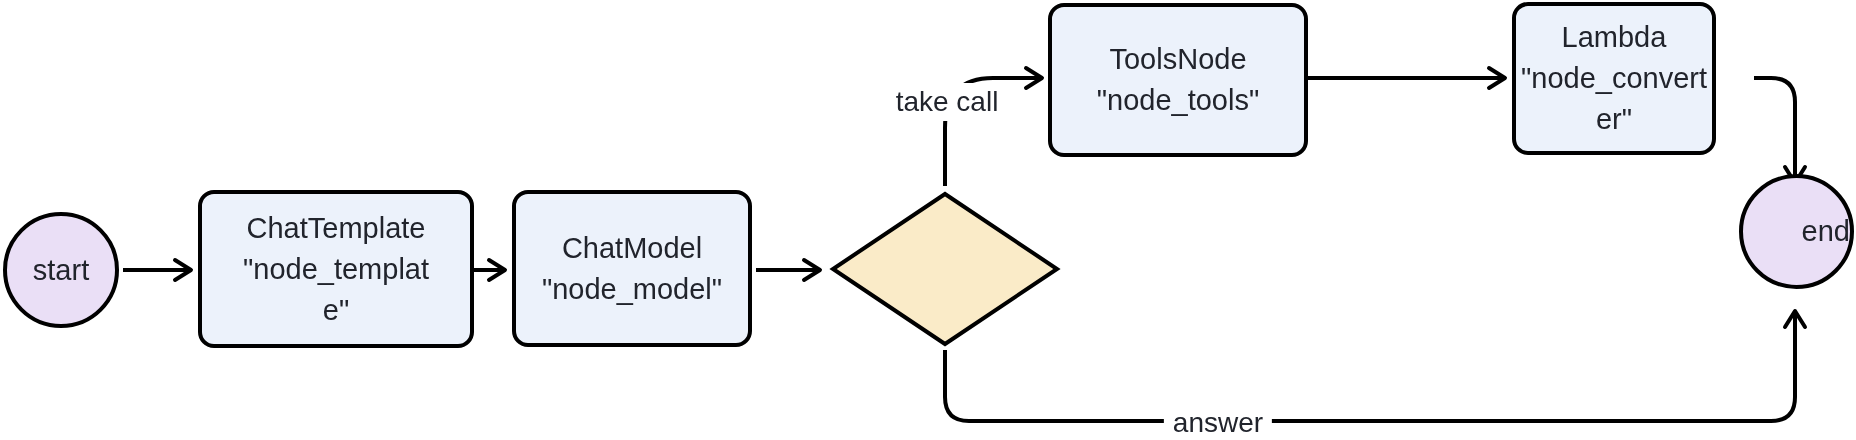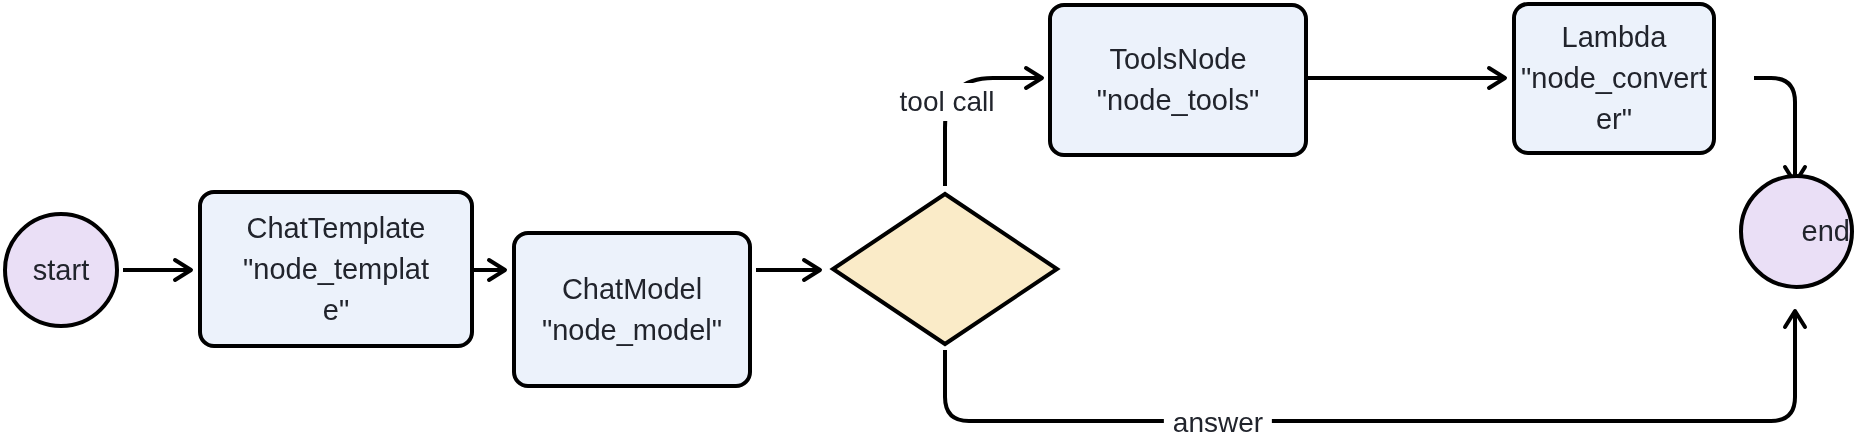--- a/index.html
+++ b/index.html
@@ -73,21 +73,21 @@
     color: #21242c;
     font-size: 28px;
     line-height: 34px;
     padding: 2px 9px;
     white-space: nowrap;
     z-index: 3;
   }
   
   #node-start      { left: 3px;    top: 212px; width: 116px; height: 116px; }
   #node-template   { left: 198px;  top: 190px; width: 276px; height: 158px; }
-  #node-model      { left: 512px;  top: 190px; width: 240px; height: 157px; margin-top: 41px; }
+  #node-model      { left: 512px;  top: 190px; width: 240px; height: 157px; }
   #node-branch     { left: 827px;  top: 190px; width: 236px; height: 158px; }
   #node-tools      { left: 1048px; top: 3px;   width: 260px; height: 154px; }
   #node-converter  { left: 1512px; top: 2px;   width: 204px; height: 153px; }
   #node-end        { left: 1739px; top: 174px; width: 115px; height: 115px; justify-content: flex-end; }
   #label-tool-call  { left: 947px;  top: 102px; }
   #label-take-first { left: 1396px; top: 78px;  }
   #label-answer     { left: 1218px; top: 423px; }
 </style>
 </head>
 <body>
@@ -138,16 +138,16 @@
   <div id="node-converter" class="node rect">
     <span class="label">Lambda
 "node_convert
 er"</span>
   </div>
 
   <div id="node-end" class="node circle">
     <span class="label">end</span>
   </div>
 
-  <div id="label-tool-call" class="edge-label">tool call</div>
+  <div id="label-tool-call" class="edge-label">take call</div>
   <div id="label-answer" class="edge-label">answer</div>
 
 </div>
 
 </body></html>

